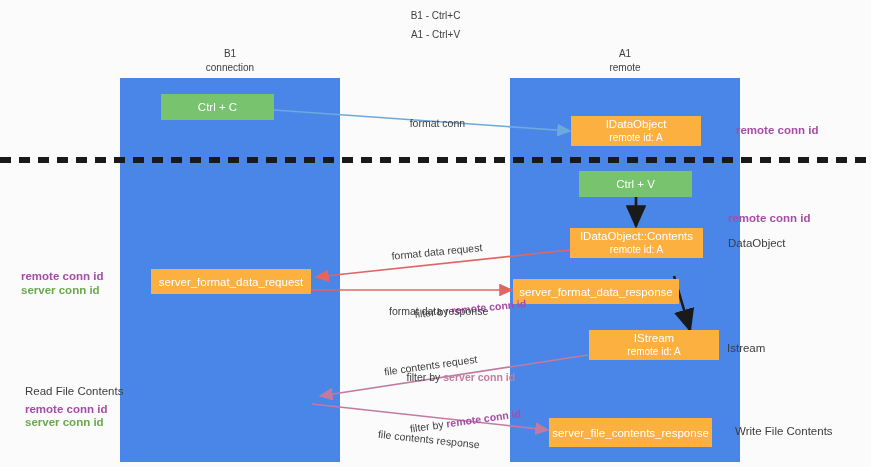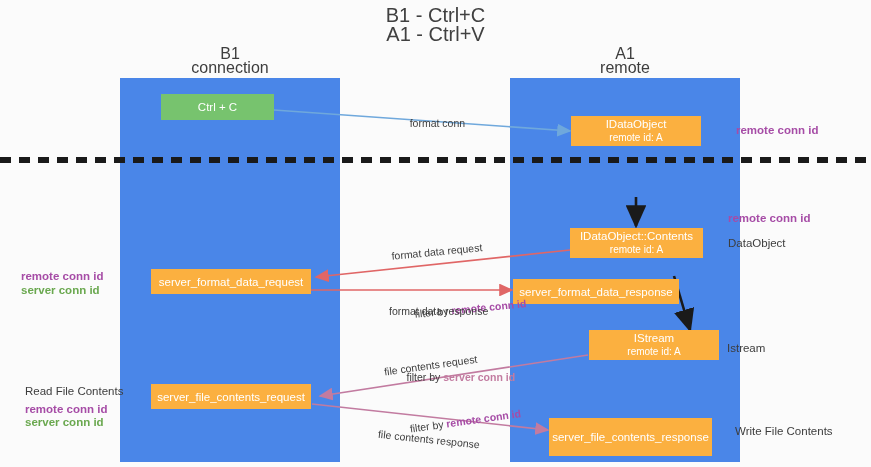--- a/index.html
+++ b/index.html
@@ -18,31 +18,31 @@
     overflow: hidden;
   }
 
   
   #title {
     position: absolute;
     left: 0;
     top: 6px;
     width: 871px;
     text-align: center;
-    font-size: 20px;
+    font-size: 10px;
     color: #404040;
     line-height: 19px;
     white-space: pre;
   }
 
   
   .col-header {
     position: absolute;
     text-align: center;
-    font-size: 16px;
+    font-size: 10px;
     color: #3d3d3d;
     line-height: 14px;
     white-space: pre;
   }
   #hdr-b1 { left: 120px; top: 47px; width: 220px; }
   #hdr-a1 { left: 510px; top: 47px; width: 230px; }
 
   
   .lane {
     position: absolute;
@@ -164,44 +164,44 @@
 
   <div class="node green" style="left:161px; top:94px; width:113px; height:26px;">
     <span>Ctrl + C</span>
   </div>
 
   <div class="node orange" style="left:571px; top:116px; width:130px; height:30px;">
     <span>IDataObject</span>
     <span class="l2">remote id: A</span>
   </div>
 
+  <div class="node green" style="left:579px; top:171px; width:113px; height:26px;">
+    <span>Ctrl + V</span>
+  </div>
 
   <div class="node orange" style="left:570px; top:228px; width:133px; height:30px;">
     <span>IDataObject::Contents</span>
     <span class="l2">remote id: A</span>
   </div>
 
   <div class="node orange" style="left:151px; top:269px; width:160px; height:25px;">
     <span>server_format_data_request</span>
   </div>
 
   <div class="node orange" style="left:513px; top:279px; width:166px; height:25px;">
     <span>server_format_data_response</span>
   </div>
 
   <div class="node orange" style="left:589px; top:330px; width:130px; height:30px;">
     <span>IStream</span>
     <span class="l2">remote id: A</span>
   </div>
 
-  <div class="node orange" style="left:151px; top:384px; width:160px; height:25px;">
-    <span>server_file_contents_request</span>
-  </div>
-
-  <div class="node orange" style="left:549px; top:418px; width:163px; height:38px;">
+
+  <div class="node orange" style="left:549px; top:418px; width:163px; height:29px;">
     <span>server_file_contents_response</span>
   </div>
 
   <div class="edge-label" style="left:398px; top:101px;">
     <span>format conn</span>
   </div>
 
   <div class="edge-label" style="left:388px; top:219px; transform: rotate(-5.5deg); transform-origin: left top;">
     <div>format data request</div>
     <div>

